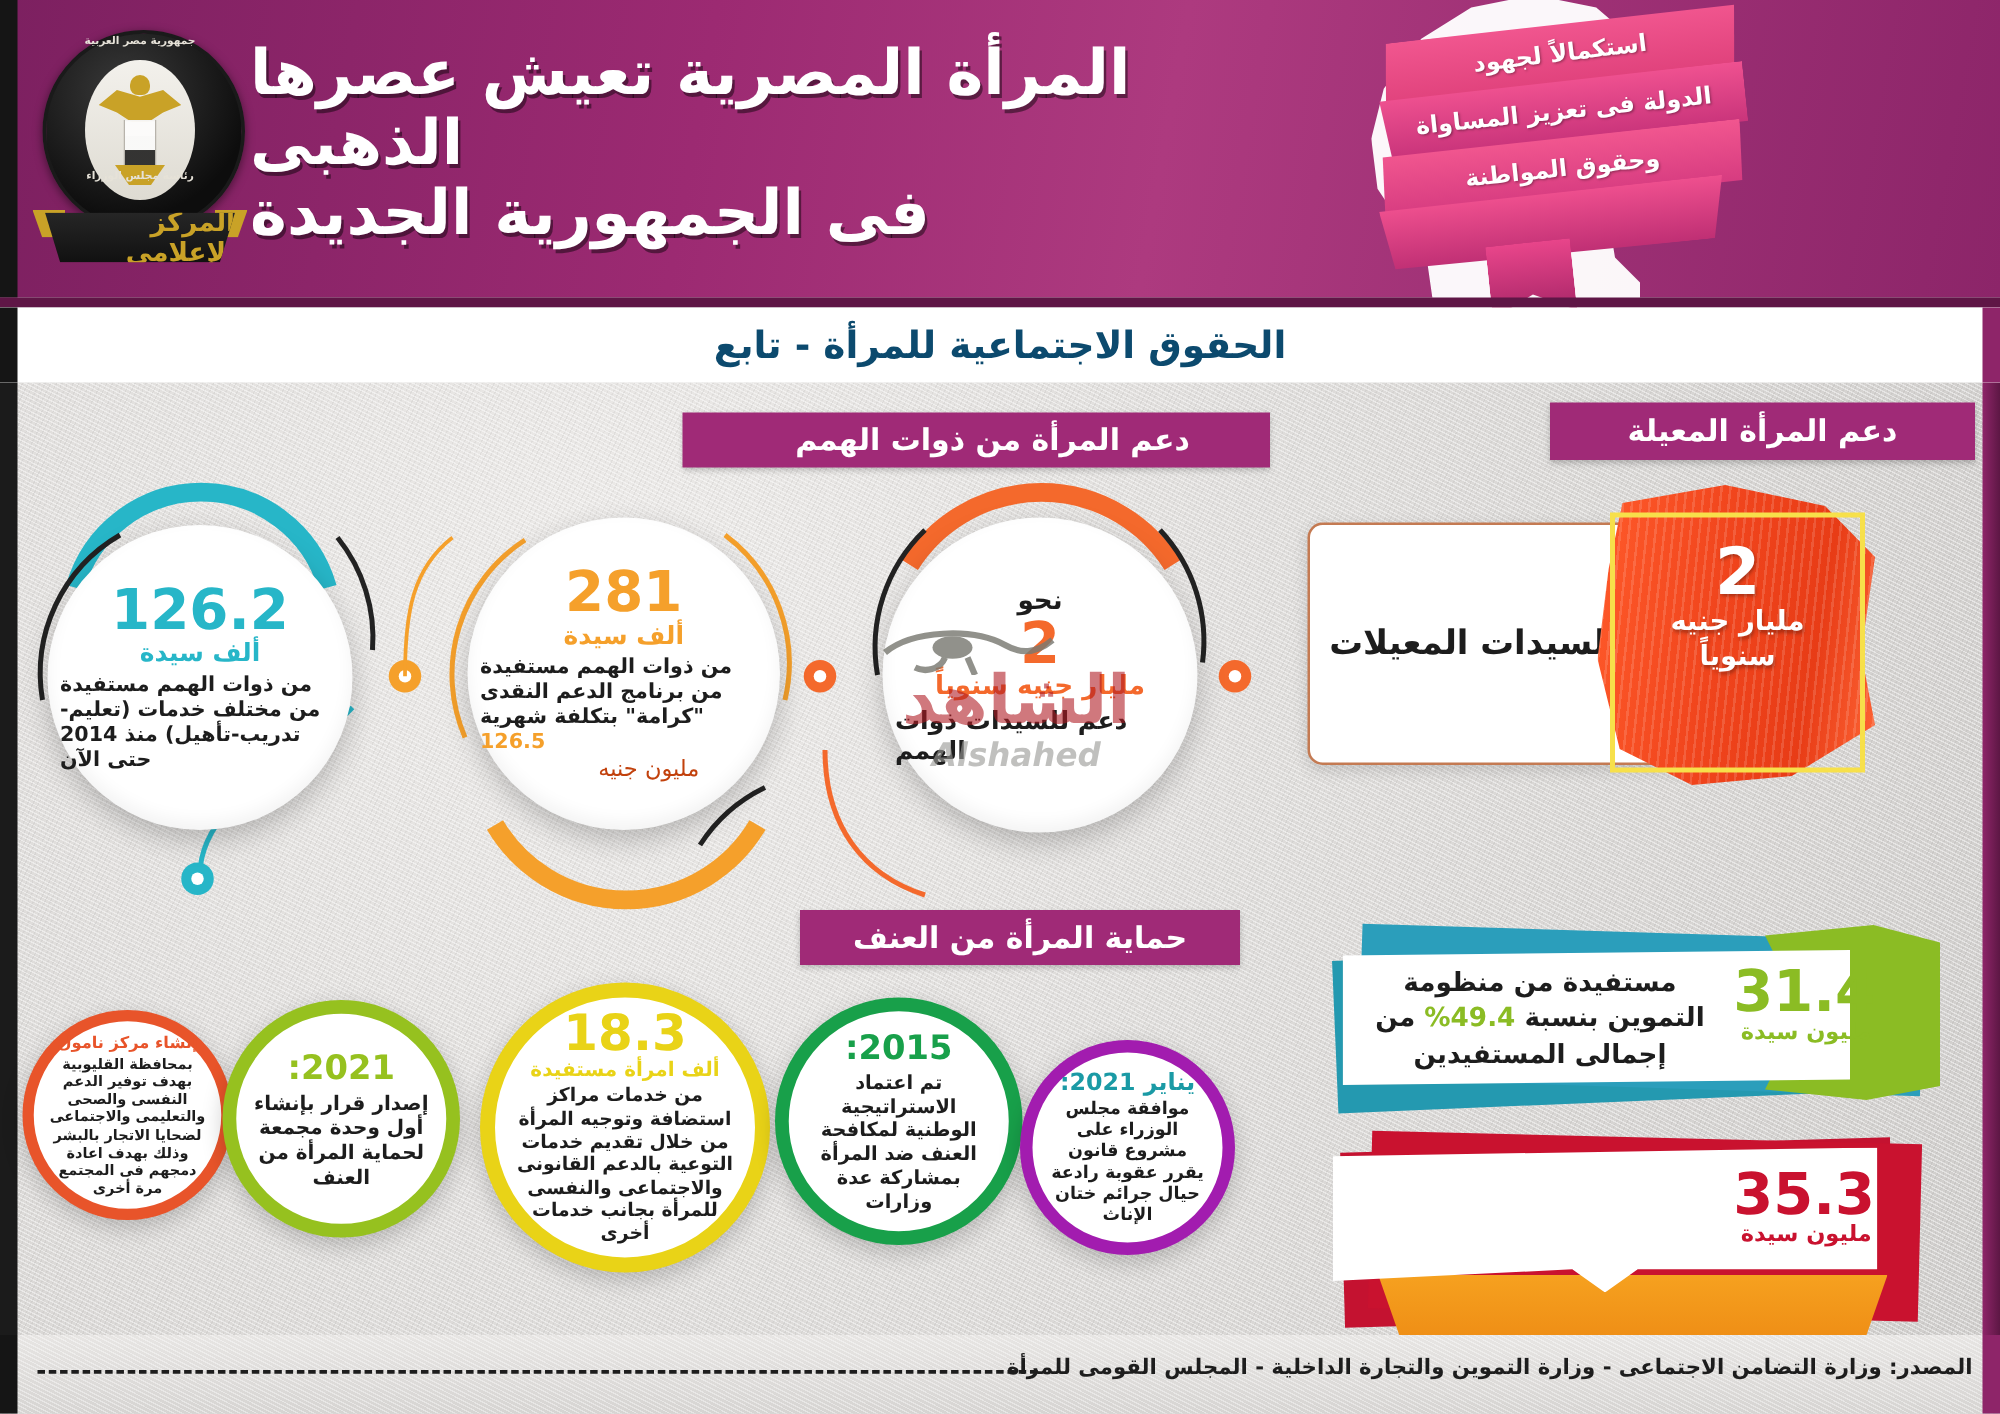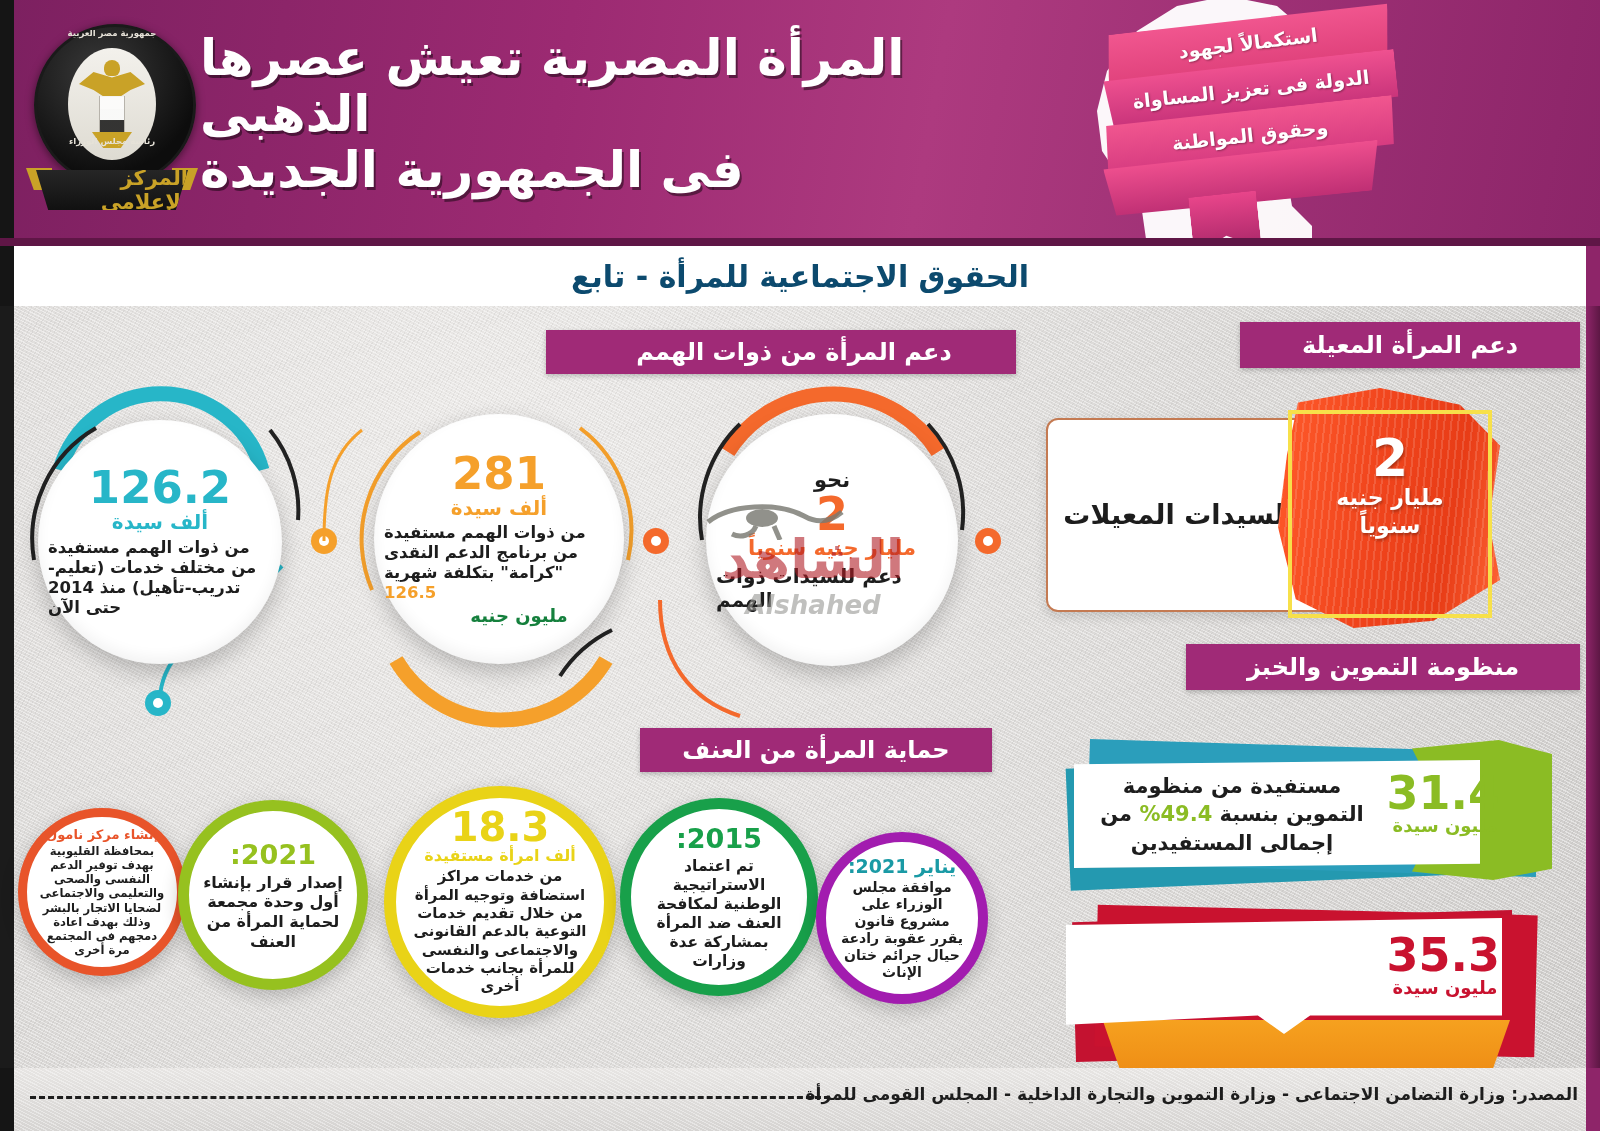--- a/index.html
+++ b/index.html
@@ -144,21 +144,21 @@
   #circle-126{left:38px;top:420px;width:244px;height:244px;}
   #circle-126 .big{color:#27b6c8;font-size:45px;}
   #circle-126 .sub{color:#27b6c8;font-size:20px;margin-top:1px;}
   #circle-126 .body{font-size:16.5px;margin-top:4px;}
 
   #circle-281{left:374px;top:414px;width:250px;height:250px;}
   #circle-281 .big{color:#f5a02b;font-size:45px;}
   #circle-281 .sub{color:#f5a02b;font-size:20px;margin-top:1px;}
   #circle-281 .body{font-size:16.5px;margin-top:3px;}
   #circle-281 .body .hl{color:#f5a02b;}
-  #circle-281 .tail{color:#15803d;font-size:18px;font-weight:bold;margin-top:2px;margin-left:40px;}
+  #circle-281 .tail{color:#c2410c;font-size:18px;font-weight:normal;margin-top:2px;margin-left:40px;}
 
   #circle-2b{left:706px;top:414px;width:252px;height:252px;}
   #circle-2b .pre{color:#1d1d1d;font-size:21px;font-weight:bold;}
   #circle-2b .big{color:#f4692c;font-size:46px;}
   #circle-2b .sub{color:#f4692c;font-size:21px;font-weight:bold;}
   #circle-2b .body{font-size:20px;margin-top:4px;}
 
   
   .arcsvg{position:absolute;left:0;top:0;width:1600px;height:1131px;pointer-events:none;}
 
@@ -352,21 +352,20 @@
     <path d="M660,600 C660,660 690,700 740,716" fill="none" stroke="#f4692c" stroke-width="4"></path>
     <circle cx="656" cy="541" r="13" fill="#f4692c"></circle>
     <circle cx="656" cy="541" r="5" fill="#ffffff"></circle>
     <circle cx="988" cy="541" r="13" fill="#f4692c"></circle>
     <circle cx="988" cy="541" r="5" fill="#ffffff"></circle>
   </svg>
 
   <div class="chip" id="chip-disabled">دعم المرأة من ذوات الهمم</div>
   <div class="chip" id="chip-breadwinner">دعم المرأة المعيلة</div>
   <div class="chip" id="chip-violence">حماية المرأة من العنف</div>
-  <div class="chip" id="chip-supply">منظومة التموين والخبز</div>
 
   <div class="circ" id="circle-126">
     <div class="big">126.2</div>
     <div class="sub">ألف سيدة</div>
     <div class="body">من ذوات الهمم مستفيدة من مختلف خدمات (تعليم-تدريب-تأهيل) منذ 2014 حتى الآن</div>
   </div>
 
   <div class="circ" id="circle-281">
     <div class="big">281</div>
     <div class="sub">ألف سيدة</div>

